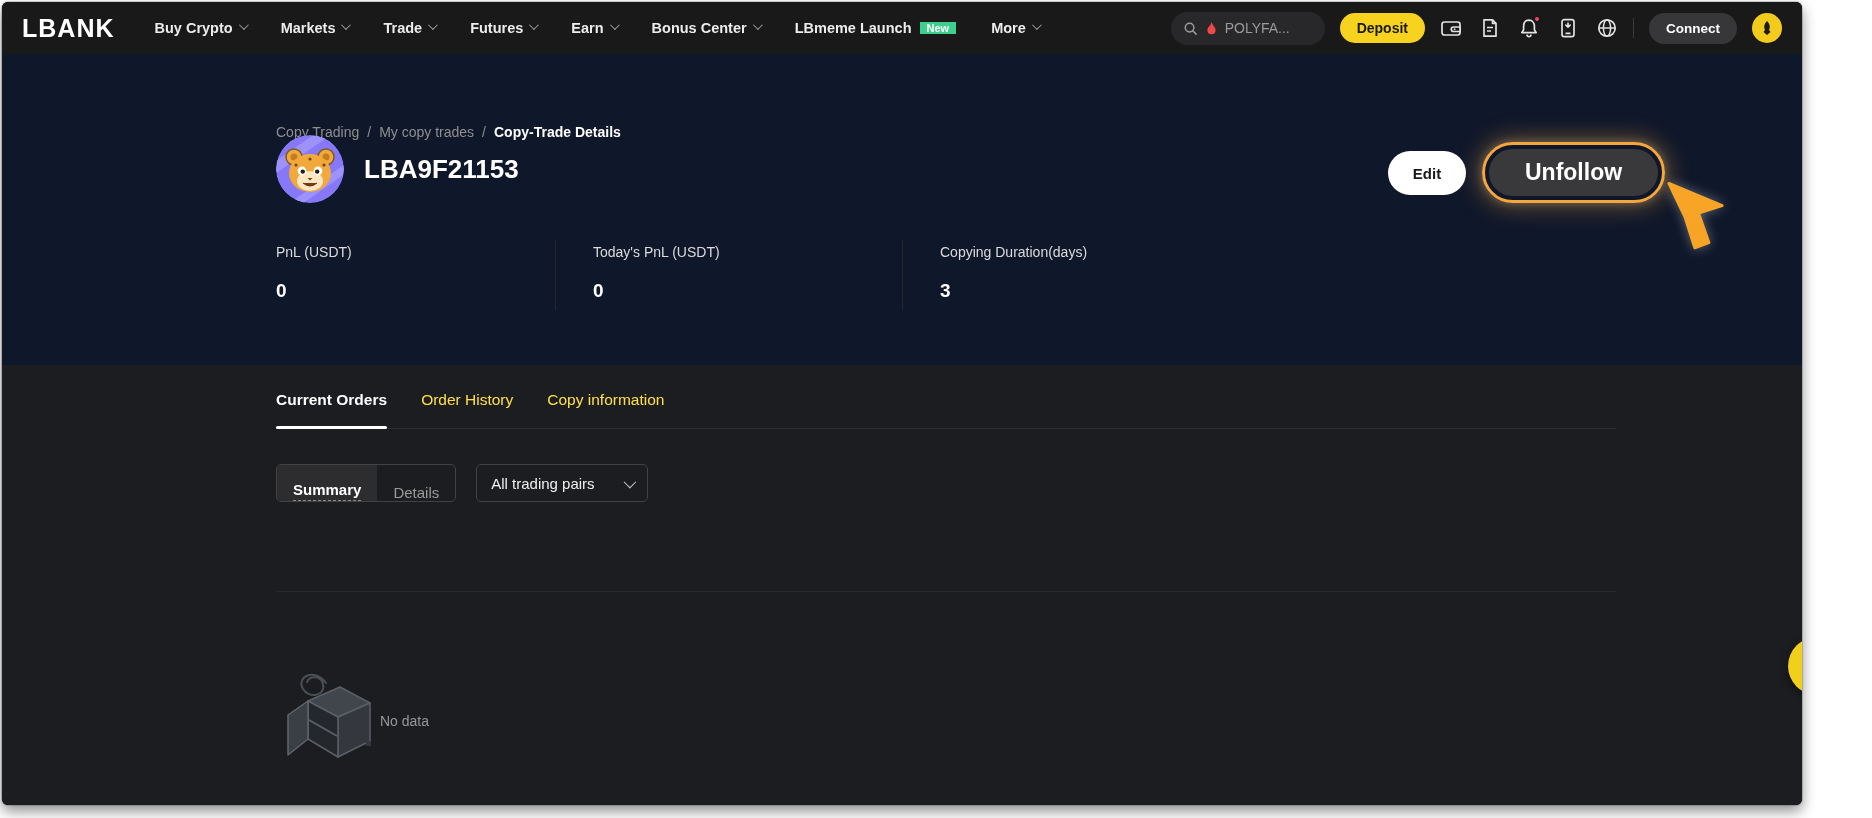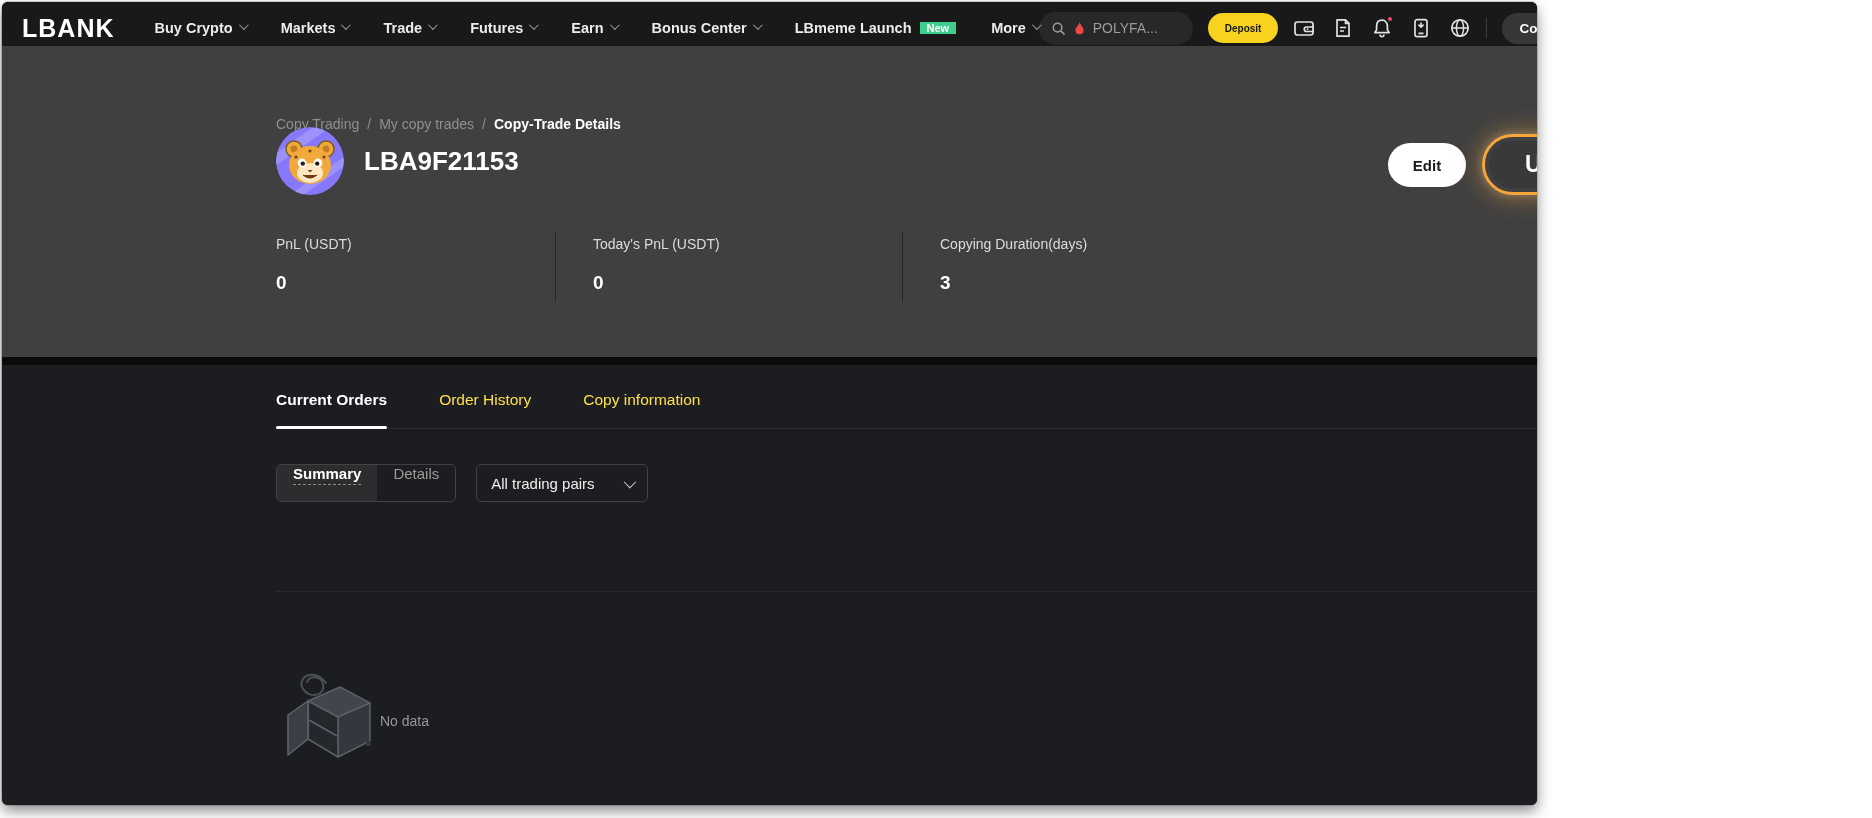--- a/index.html
+++ b/index.html
@@ -1,51 +1,51 @@
 <!DOCTYPE html>
 <html><head>
 <meta charset="utf-8">
 <style>
   * { box-sizing: border-box; margin: 0; padding: 0; }
   html,body { width:1872px; height:818px; background:#ffffff; overflow:hidden;
     font-family:"Liberation Sans", sans-serif; }
   #stage { position:relative; width:1872px; height:818px; background:#fff; }
-  #card { position:absolute; left:2px; top:2px; width:1535px; height:803px;
+  #card { position:absolute; left:2px; top:2px; width:1800px; height:803px;
     background:#0b0b0c; border-radius:6px; overflow:hidden;
     box-shadow:0 6px 14px rgba(0,0,0,.45), 0 0 0 1px #d8d8d8; }
 
   
   .nav { position:absolute; left:0; top:0; width:100%; height:52px; background:#191919;
     display:flex; align-items:center; padding:0 20px; }
   .logo { font-size:25px; font-weight:bold; color:#fff; letter-spacing:1px; margin-right:40px; }
   .menu { display:flex; align-items:center; gap:35px; }
   .menu-item { display:flex; align-items:center; gap:6px; color:#ececec; font-size:14.5px;
     font-weight:600; cursor:pointer; white-space:nowrap; }
   .caret { width:7px; height:7px; border-right:1.6px solid #9a9a9a; border-bottom:1.6px solid #9a9a9a;
     transform:rotate(45deg) translateY(-2px); margin-top:-4px; }
   .badge-new { background:#3ecf8e; color:#fff; font-size:11px; font-weight:bold;
     padding:0 7px; border-radius:0; margin-left:2px; }
   .nav-right { margin-left:auto; display:flex; align-items:center; gap:15px; }
   .search { width:154px; height:33px; background:#28282a; border-radius:17px;
     display:flex; align-items:center; padding:0 12px; gap:7px; cursor:text; }
   .search-text { color:#9b9b9b; font-size:14px; white-space:nowrap; overflow:hidden; }
   .btn-deposit { height:30px; padding:0 17px; border-radius:15px; background:#f7d21e; border:none;
-    color:#191919; font-size:10px; font-weight:bold; cursor:pointer; }
+    color:#191919; font-size:14px; font-weight:bold; cursor:pointer; }
   .nav-icons { display:flex; align-items:center; gap:17px; }
   .nav-ic { position:relative; width:22px; height:22px; display:flex; cursor:pointer; }
   .red-dot { position:absolute; right:-1px; top:-2px; width:8px; height:8px; border-radius:50%;
     background:#ec4b66; border:2px solid #191919; }
   .vdiv { width:1px; height:20px; background:#3c3c3c; }
   .btn-connect { height:31px; padding:0 17px; border-radius:16px; background:#37373a; border:none;
     color:#fff; font-size:13.5px; font-weight:600; cursor:pointer; }
   .nav-avatar { width:30px; height:30px; border-radius:50%; background:#f2cb1c;
     display:flex; align-items:center; justify-content:center; cursor:pointer; }
 
   
-  .hero { position:absolute; left:0; top:44px; width:100%; height:311px; background:#404040;padding-left:8px; }
+  .hero { position:absolute; left:0; top:52px; width:100%; height:311px; background:#0f172a;padding-left:8px; }
   .breadcrumb { position:absolute; left:274px; top:70px; font-size:14px; color:#8f8f8f;
     display:flex; gap:8px; align-items:center; }
   .breadcrumb .bc-link { cursor:pointer; }
   .breadcrumb .bc-current { color:#ffffff; font-weight:bold; }
   .avatar { position:absolute; left:274px; top:81px; width:68px; height:68px; border-radius:50%;
     overflow:hidden; }
   .trader-name { position:absolute; left:362px; top:100px; font-size:26px; font-weight:bold; color:#fff; }
   .btn-edit { position:absolute; left:1386px; top:97px; width:78px; height:44px; border-radius:22px;
     background:#ffffff; border:none; color:#1a1a1a; font-size:15px; font-weight:600; cursor:pointer; }
   .unfollow-wrap { position:absolute; left:1480px; top:88px; border:3px solid #f6a63a; border-radius:34px;
@@ -57,28 +57,28 @@
   .stats { position:absolute; left:274px; top:186px; width:1340px; display:grid;
     grid-template-columns:279px 347px 345px 369px; }
   .stat { padding-top:4px; padding-bottom:8px; }
   .stat + .stat { border-left:1px solid #272727; padding-left:37px; }
   .stat-label { font-size:14px; color:#dcdcdc; margin-bottom:20px; }
   .stat-value { font-size:19px; font-weight:bold; color:#ffffff; }
 
   
   .main { position:absolute; left:0; top:363px; width:100%; height:440px; background:#1c1d20; }
   .tabs-row { position:absolute; left:274px; top:26px; width:1340px; border-bottom:1px solid #2e2e30;
-    display:flex; gap:52px; }
+    display:flex; gap:34px; }
   .tab { position:relative; font-size:15.5px; color:#fde047; padding-bottom:19px; cursor:pointer; }
   .tab.active { color:#ffffff; font-weight:bold; }
   .tab.active::after { content:""; position:absolute; left:0; right:0; bottom:-1px; height:3px;
     background:#fff; border-radius:2px; }
   .controls { position:absolute; left:274px; top:99px; display:flex; gap:20px; height:38px; }
   .segmented { display:flex; border:1px solid #424245; border-radius:5px; overflow:hidden; }
-  .seg { display:flex; align-items:flex-start; padding:0 16px; font-size:15px; cursor:pointer; }
+  .seg { display:flex; align-items:flex-end; padding:0 16px; font-size:15px; cursor:pointer; }
   .seg.active { background:#2d2d30; color:#fff; font-weight:600; }
   .seg.active .seg-label { border-bottom:1.5px dashed #8a8a8a; padding-bottom:2px; }
   .seg.inactive { color:#9a9a9a; }
   .dropdown { display:flex; align-items:center; justify-content:space-between; width:172px;
     border:1px solid #424245; border-radius:5px; padding:0 14px; cursor:pointer; }
   .dropdown-label { color:#f0f0f0; font-size:15px; }
   .chev { width:9px; height:9px; border-right:1.8px solid #cfcfcf; border-bottom:1.8px solid #cfcfcf;
     transform:rotate(45deg) translateY(-2px); }
   .thead { position:absolute; left:274px; top:190px; width:1340px; display:grid;
     grid-template-columns:96px 170px 90px 210px 200px 170px 170px 150px 1fr;

